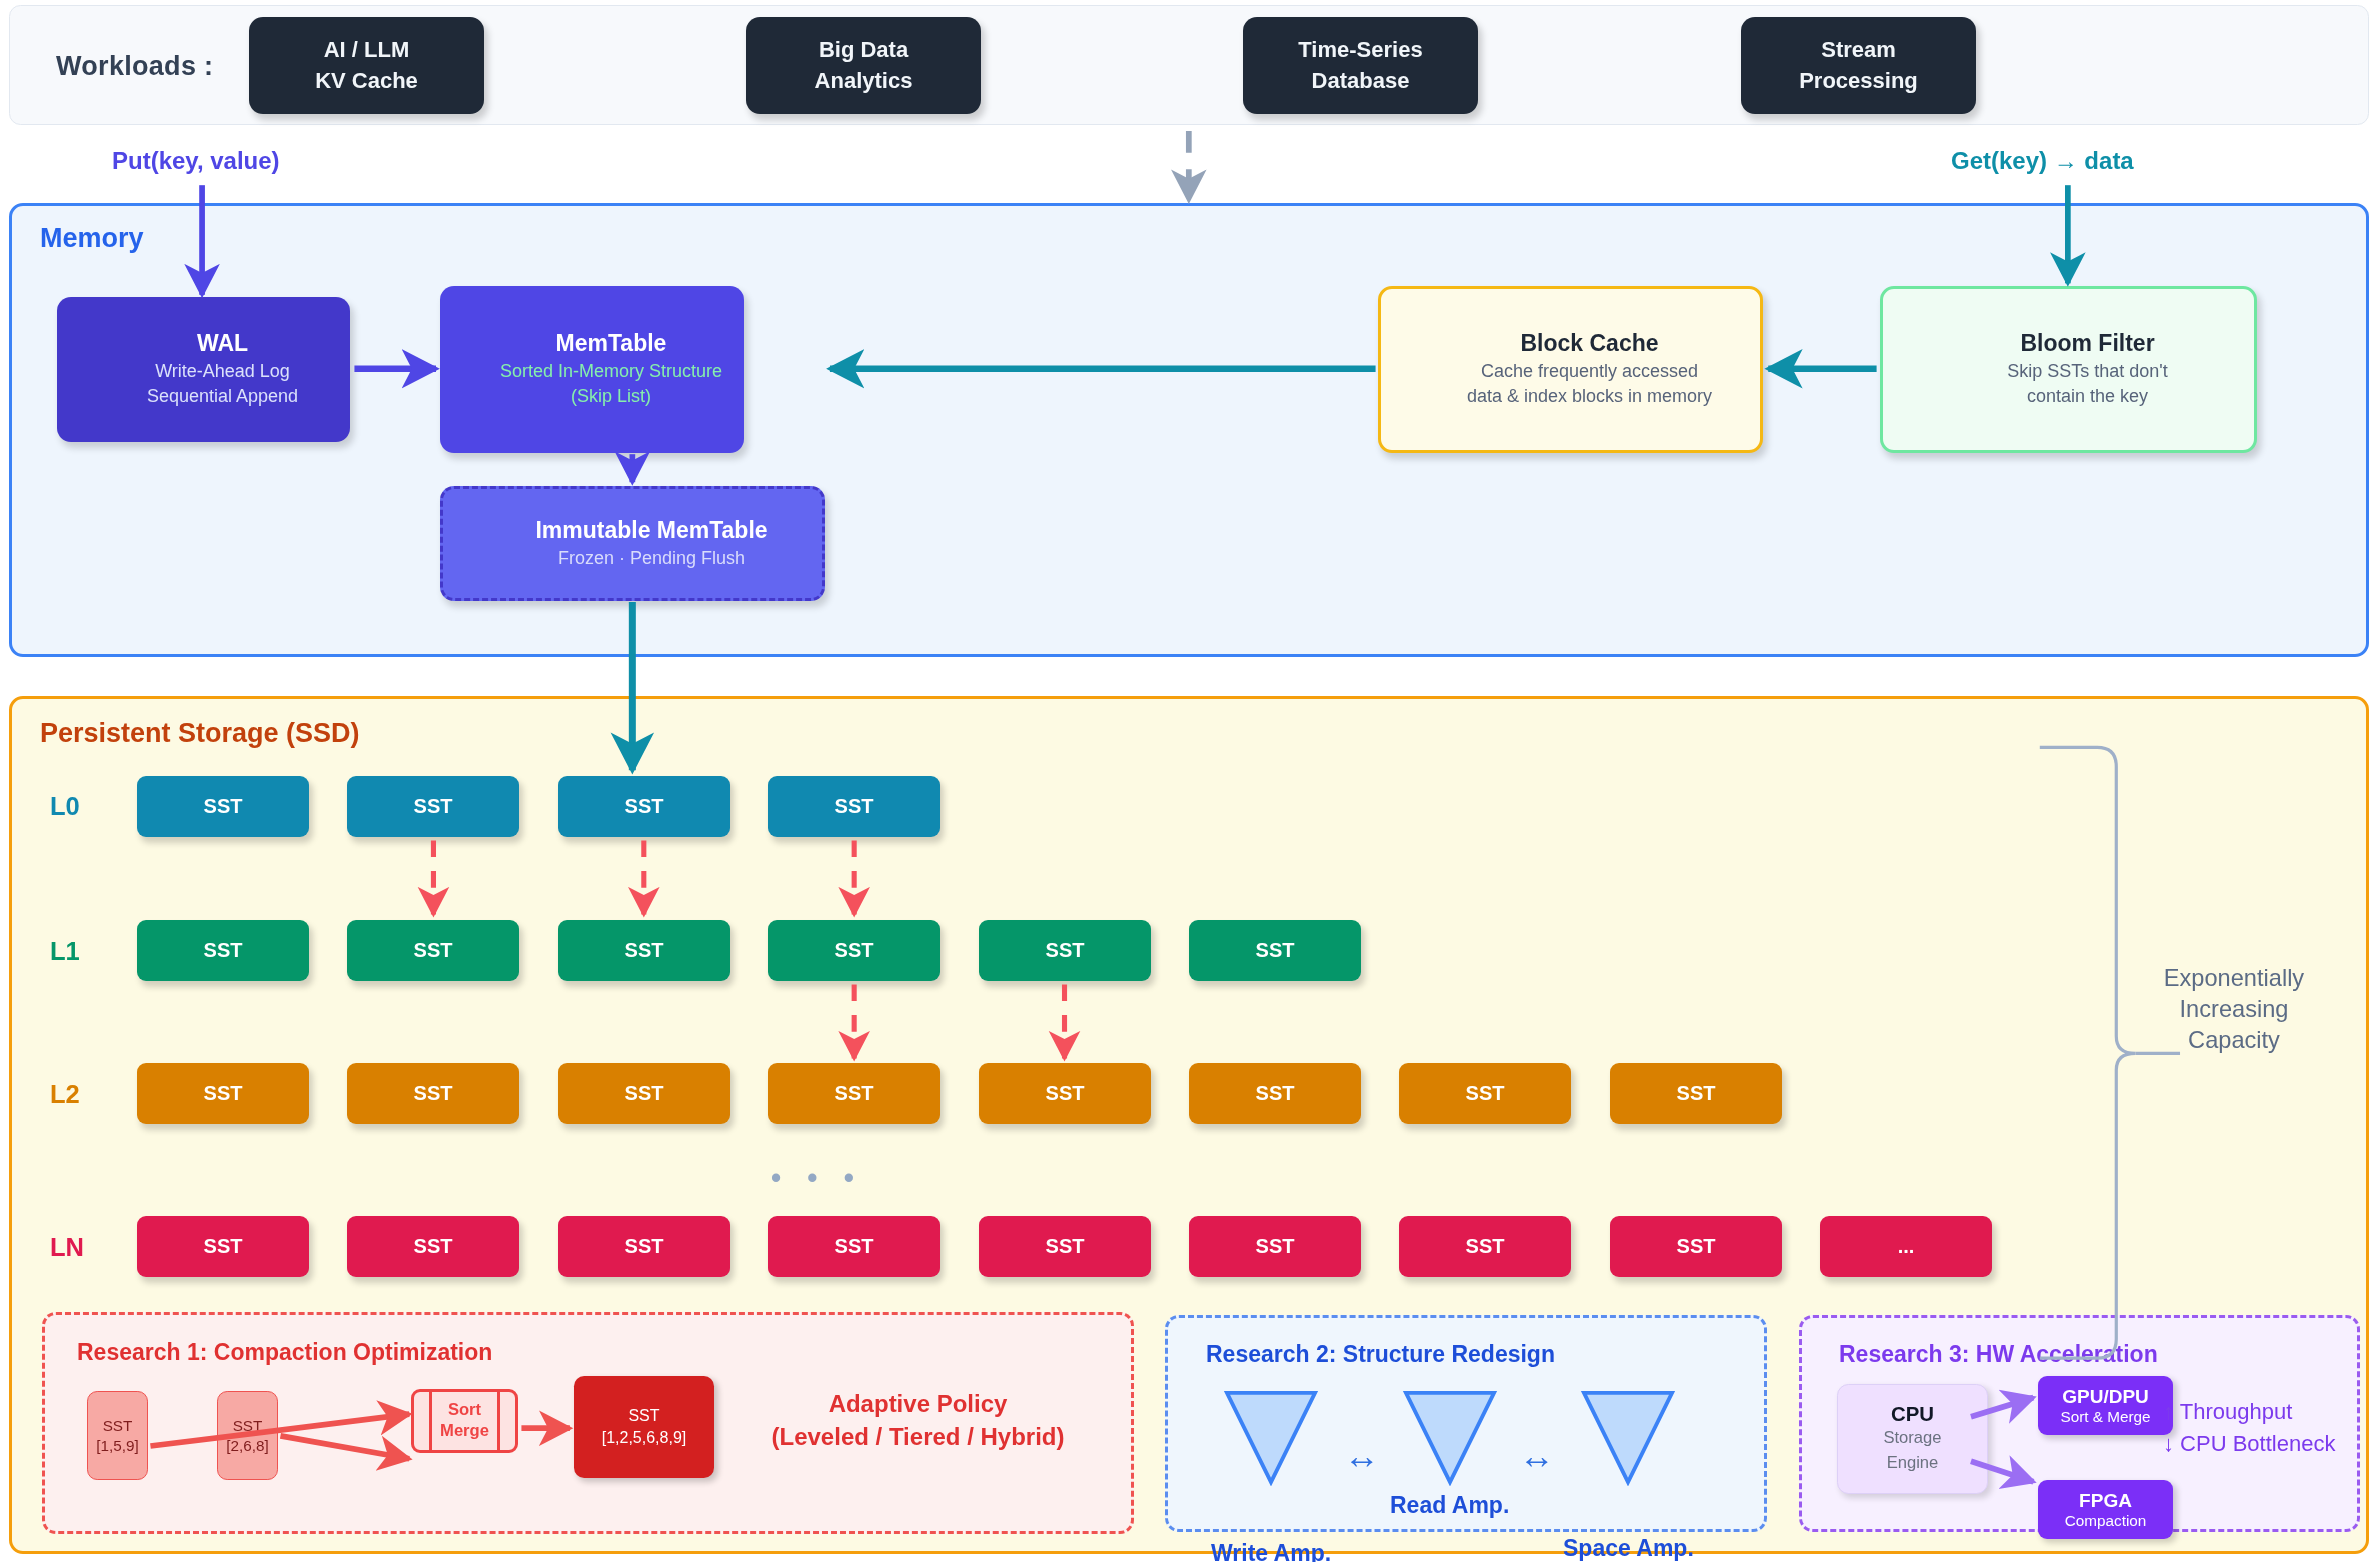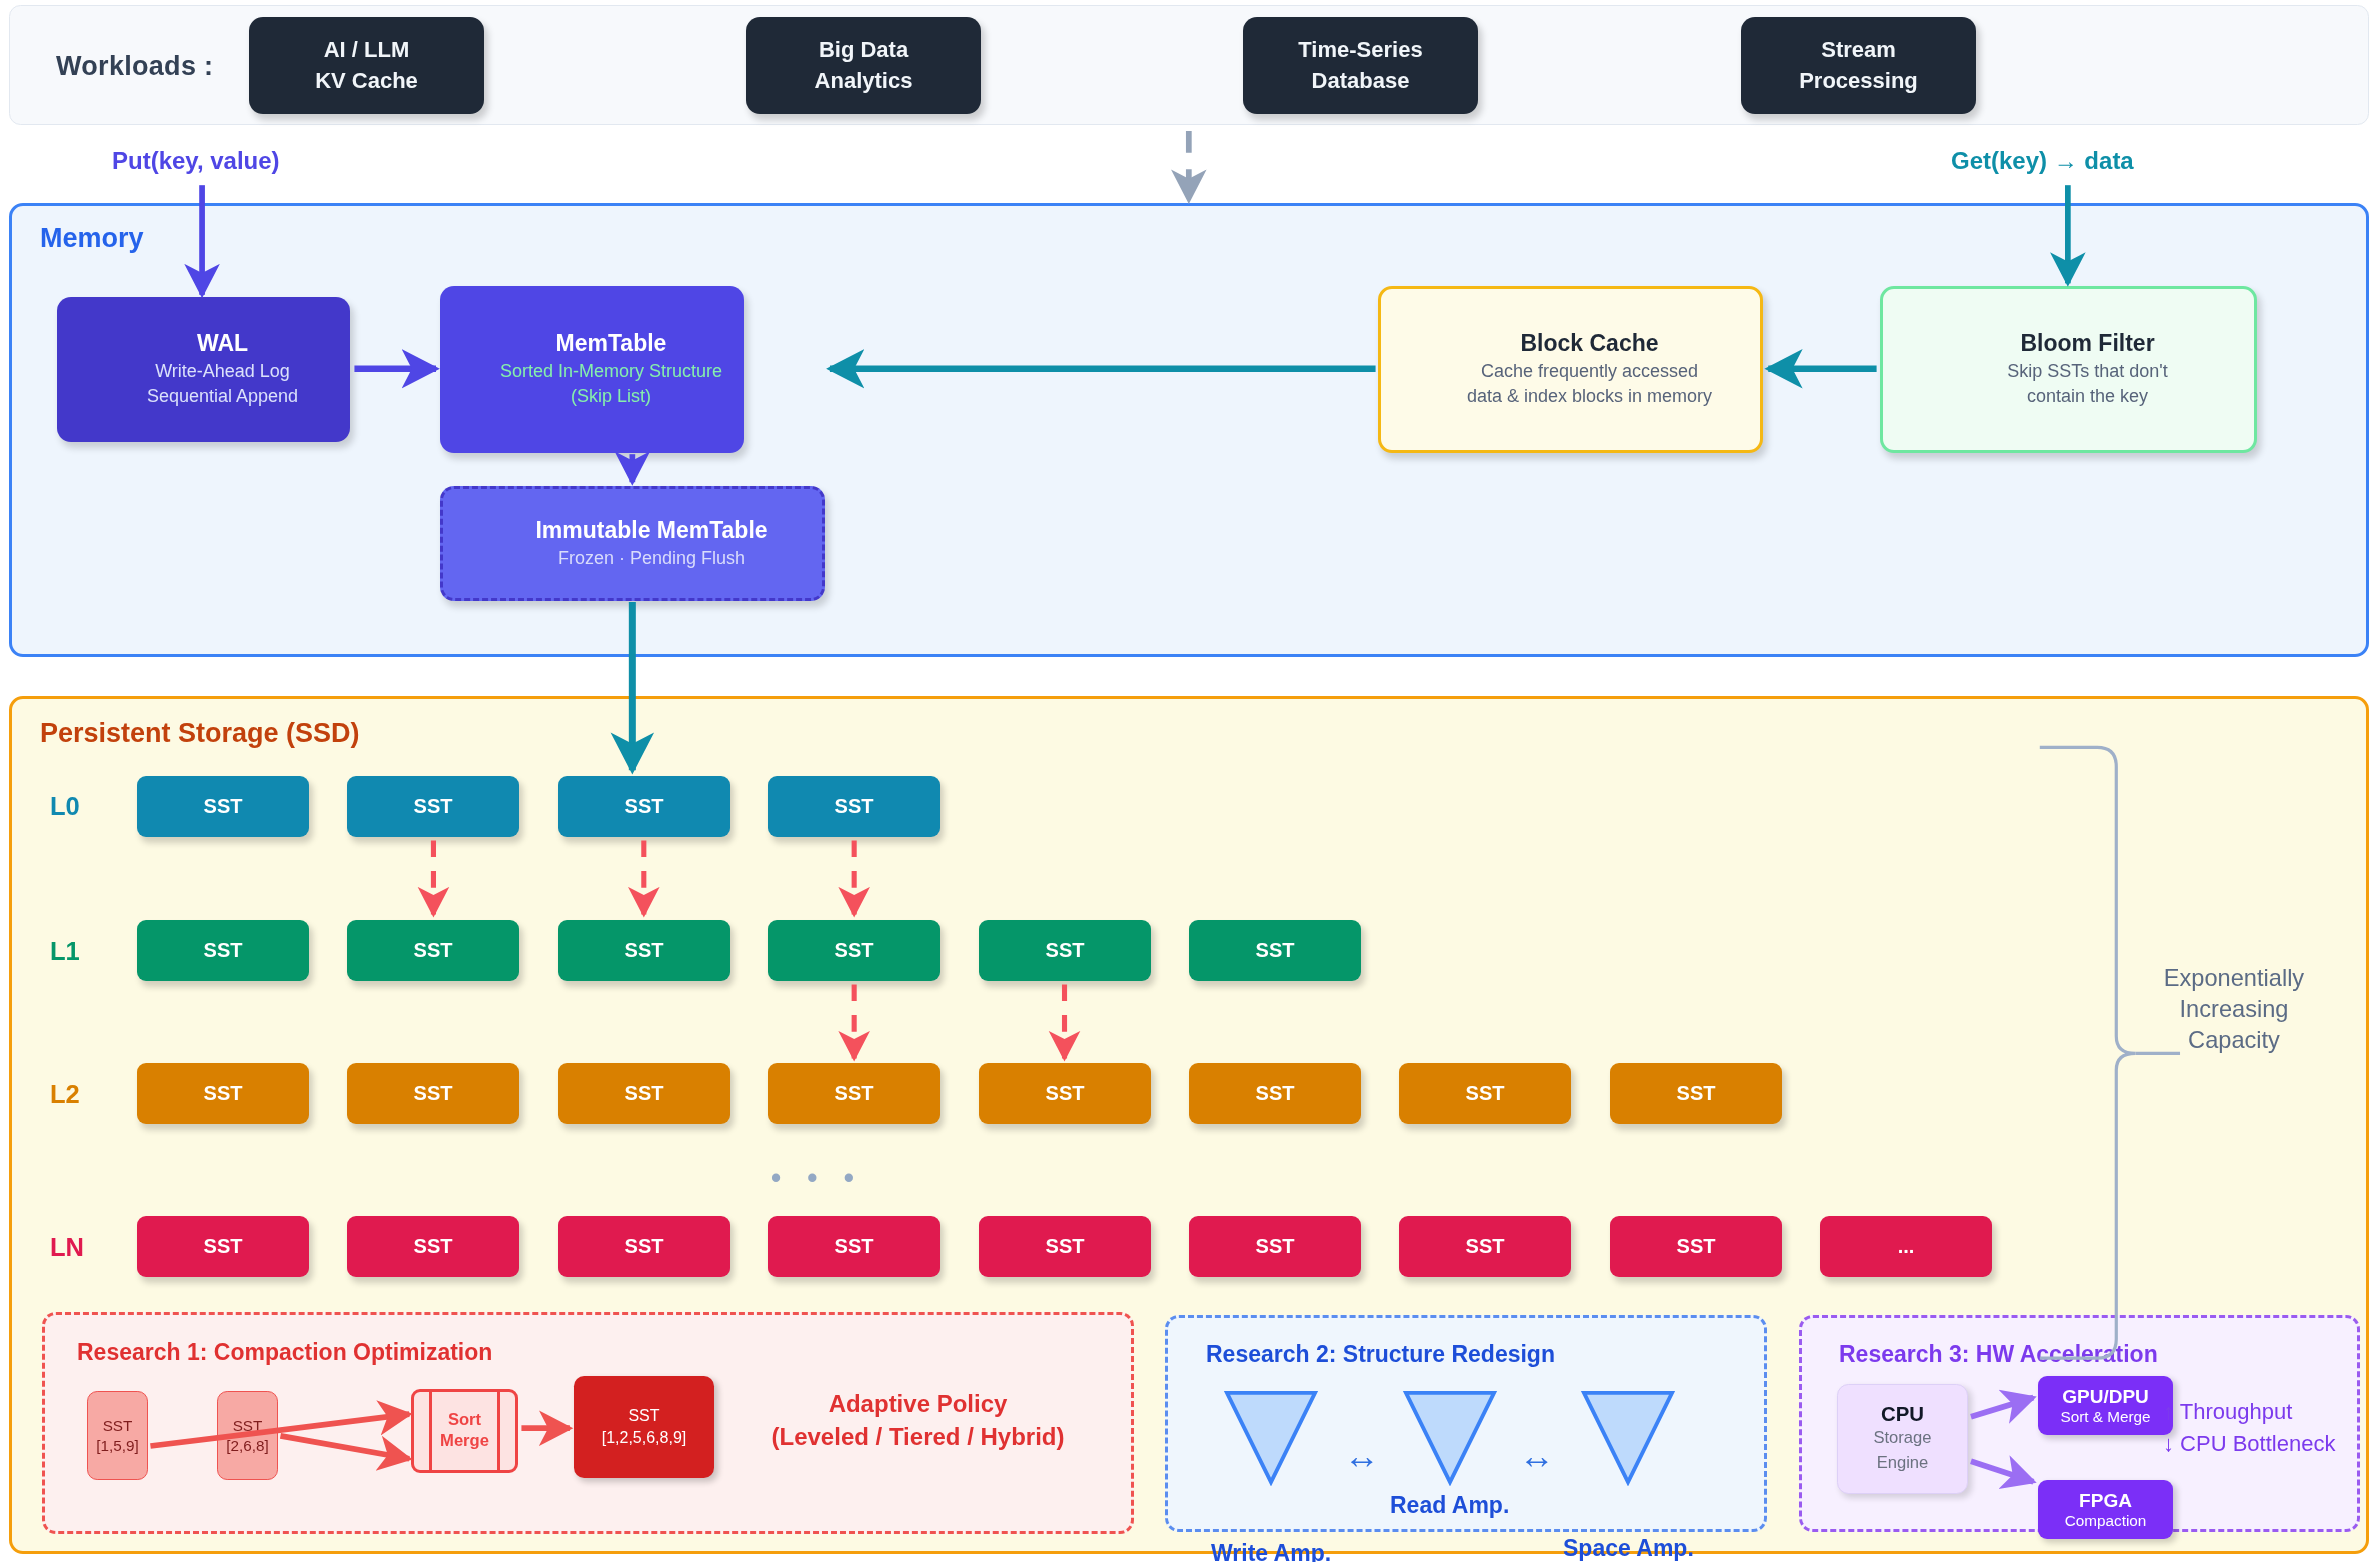--- a/index.html
+++ b/index.html
@@ -100,35 +100,35 @@
               background:#f7f0ff; border:3.2px dashed #9a5bf0; }
   .research-title{ position:absolute; font-size:23px; font-weight:bold; }
 
   .mini{
     position:absolute; display:flex; flex-direction:column;
     align-items:center; justify-content:center; text-align:center;
     border-radius:9px;
   }
   .r1-sst{ width:61px; height:89px; background:#f7a9a4; border:1.9px solid #ef5350;
            color:#7f1d1d; font-size:15.3px; line-height:1.3; border-radius:10.2px;}
-  #r1-merge{ left:411px; top:1389px; width:107px; height:84px;
+  #r1-merge{ left:411px; top:1389px; width:107px; height:64px;
            background:#fde3e2; border:3.2px solid #ef4444;
            color:#ef4444; font-size:16.6px; font-weight:bold; line-height:1.25;}
   #r1-merge .bar{ position:absolute; top:0; bottom:0; width:3.2px; background:#ef4444; }
   #r1-out{ left:574px; top:1376px; width:140px; height:102px; background:#d32020;
            color:#fff; font-size:16px; line-height:1.35; border-radius:10.2px;
            box-shadow:3.2px 3.8px 6.4px rgba(0,0,0,.2);}
   #r1-policy{ left:752px; top:1387px; width:332px; text-align:center;
            color:#e03131; font-size:24px; font-weight:bold; line-height:1.38; }
 
   .tri-wrap{ position:absolute; display:flex; flex-direction:column; align-items:center; }
   .tri-label{ color:#1d4ed8; font-size:23px; font-weight:bold; margin-top:6.4px; }
   .dbl-arrow{ position:absolute; color:#2f6fe0; font-size:36px; font-weight:bold; }
 
-  #r3-cpu{ left:1837px; top:1384px; width:131px; height:110px;
+  #r3-cpu{ left:1837px; top:1384px; width:151px; height:110px;
           background:#efe0ff; border:1.9px solid #ddd0f7; border-radius:11.5px;
           box-shadow:3.2px 3.8px 6.4px rgba(0,0,0,.14);}
   #r3-cpu .t{ color:#111827; font-size:20.4px; font-weight:bold;}
   #r3-cpu .s{ color:#6b7280; font-size:16.6px; line-height:1.45;}
   .r3-acc{ width:135px; height:59px; background:#7b2ff7; color:#fff;
            border-radius:9px; box-shadow:3.2px 3.8px 6.4px rgba(0,0,0,.18);}
   .r3-acc .t{ font-size:19px; font-weight:bold; }
   .r3-acc .s{ font-size:15.3px; }
   #r3-benefit{ left:2163px; top:1396px; width:191px; color:#7c3aed;
            font-size:22px; line-height:1.45; }

